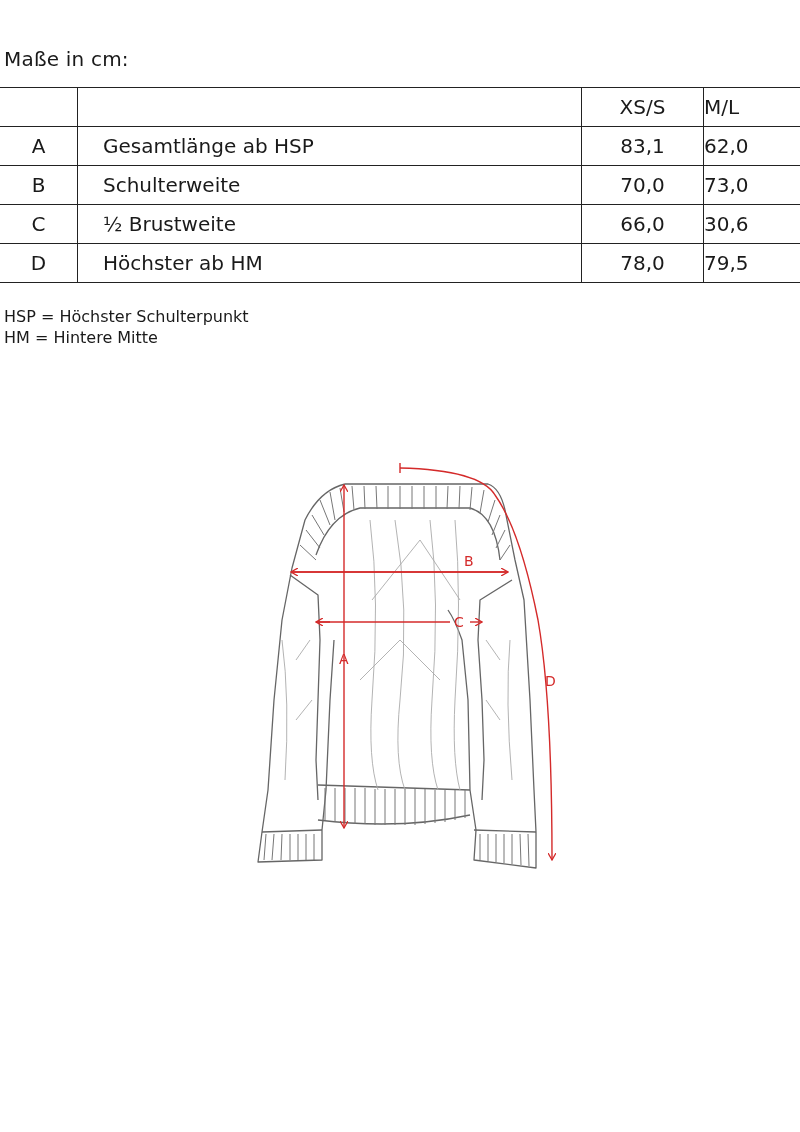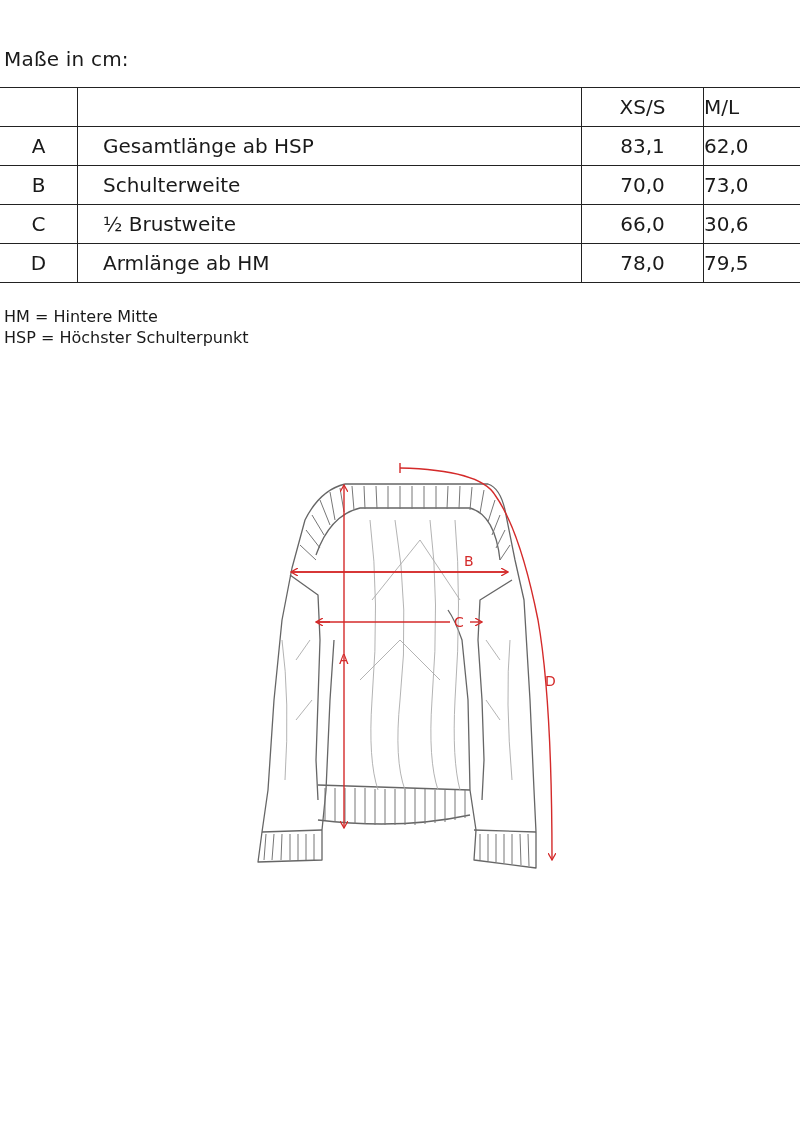--- a/index.html
+++ b/index.html
@@ -57,30 +57,30 @@
     <td class="c-ml">73,0</td>
   </tr>
   <tr>
     <td class="c-key">C</td>
     <td class="c-label">½ Brustweite</td>
     <td class="c-xs">66,0</td>
     <td class="c-ml">30,6</td>
   </tr>
   <tr>
     <td class="c-key">D</td>
-    <td class="c-label">Armlänge ab HM</td>
+    <td class="c-label">Höchster ab HM</td>
     <td class="c-xs">78,0</td>
     <td class="c-ml">79,5</td>
   </tr>
 </tbody>
   </table>
 
 <div class="notes">
+  <div>HSP = Höchster Schulterpunkt</div>
   <div>HM = Hintere Mitte</div>
-  <div>HSP = Höchster Schulterpunkt</div>
 </div>
 
 <svg class="sketch" viewBox="240 455 340 420" xmlns="http://www.w3.org/2000/svg">
   <defs>
     <marker id="ah" markerWidth="8" markerHeight="8" refX="7" refY="4" orient="auto" markerUnits="userSpaceOnUse">
       <path d="M0,0 L7,4 L0,8" fill="none" stroke="#d42a2a" stroke-width="1.3"></path>
     </marker>
   </defs>
 
   <g fill="none" stroke="#666" stroke-width="1.3" stroke-linejoin="round">

